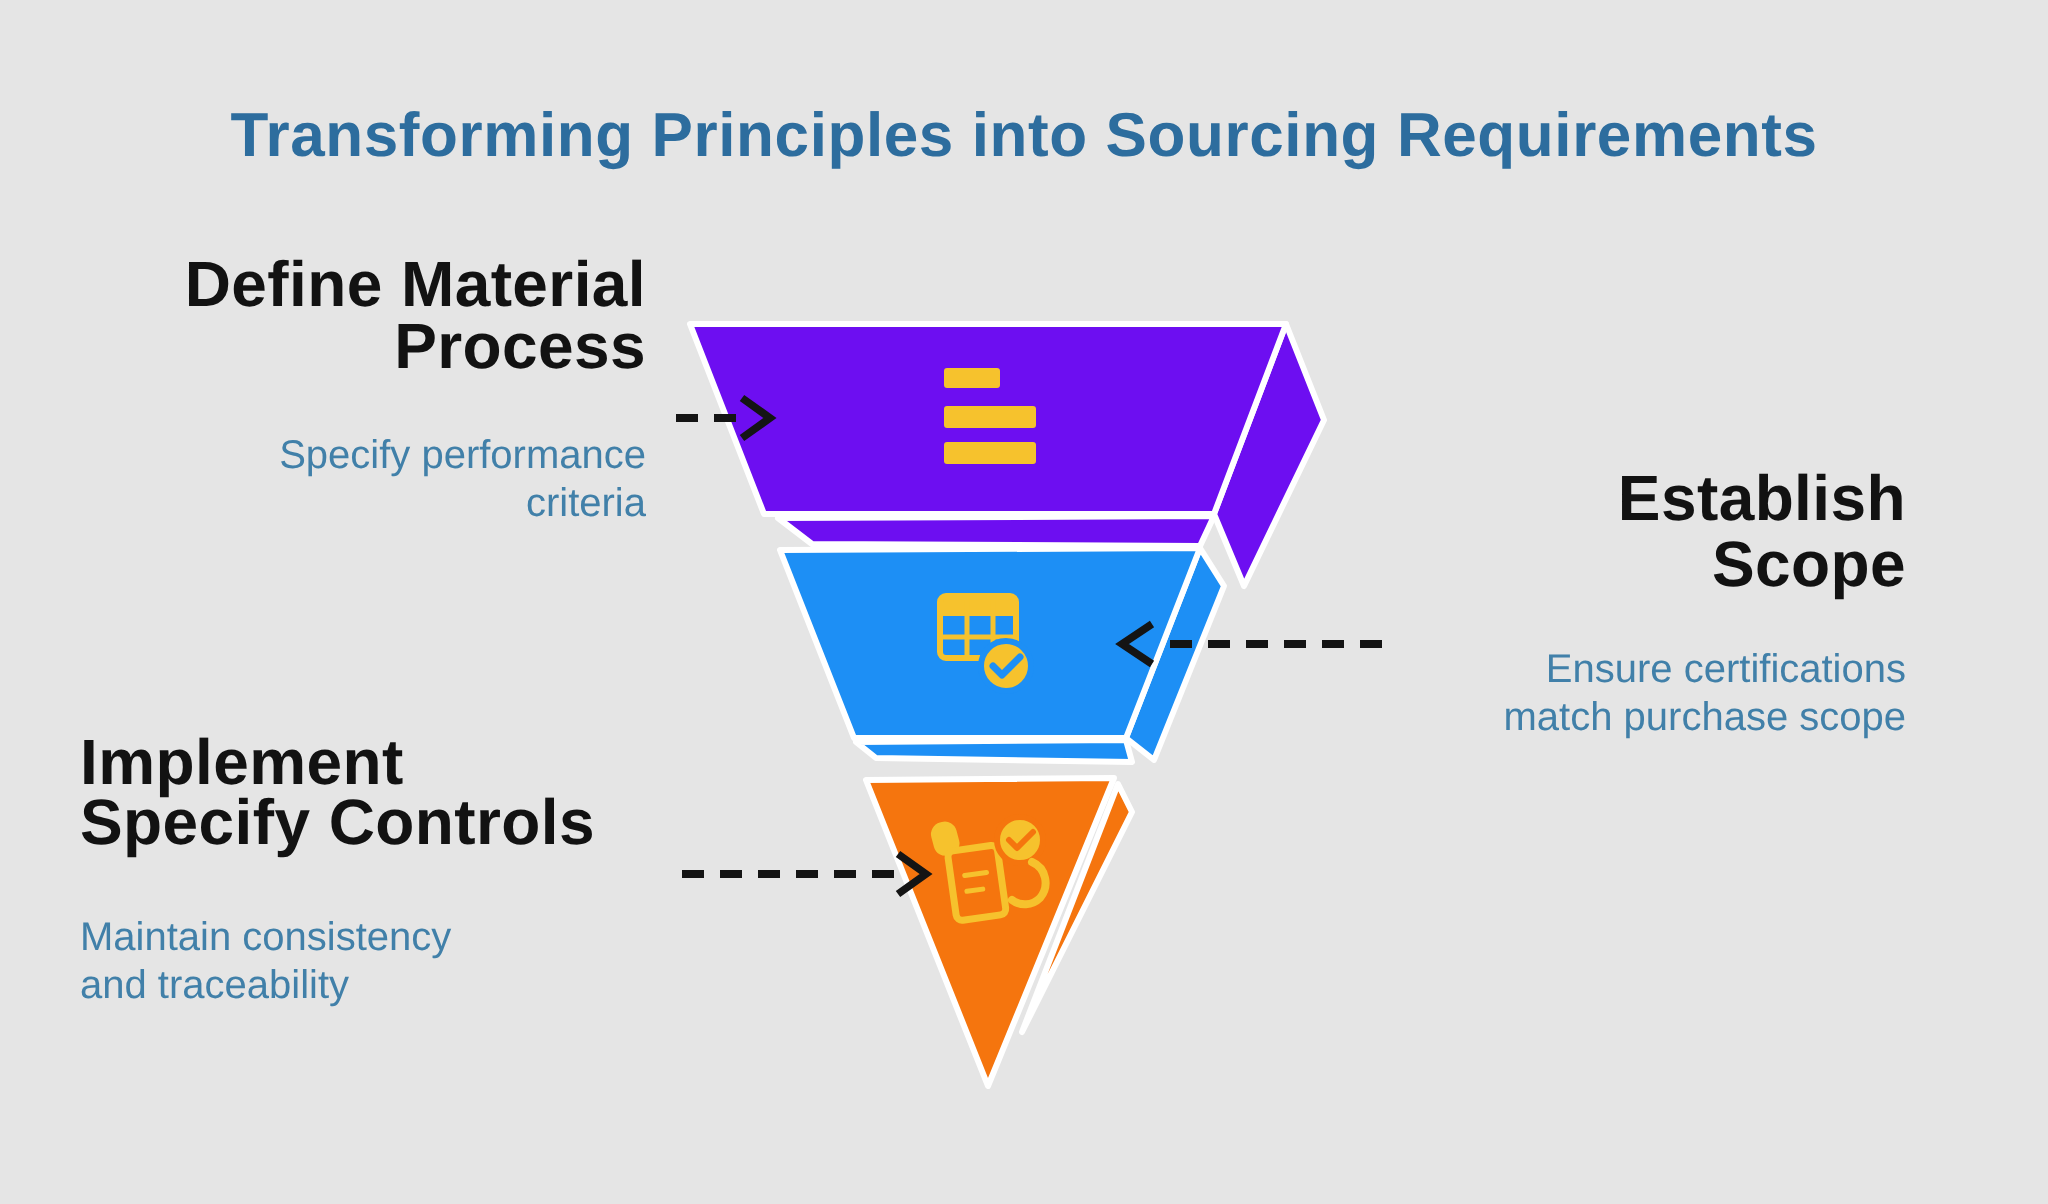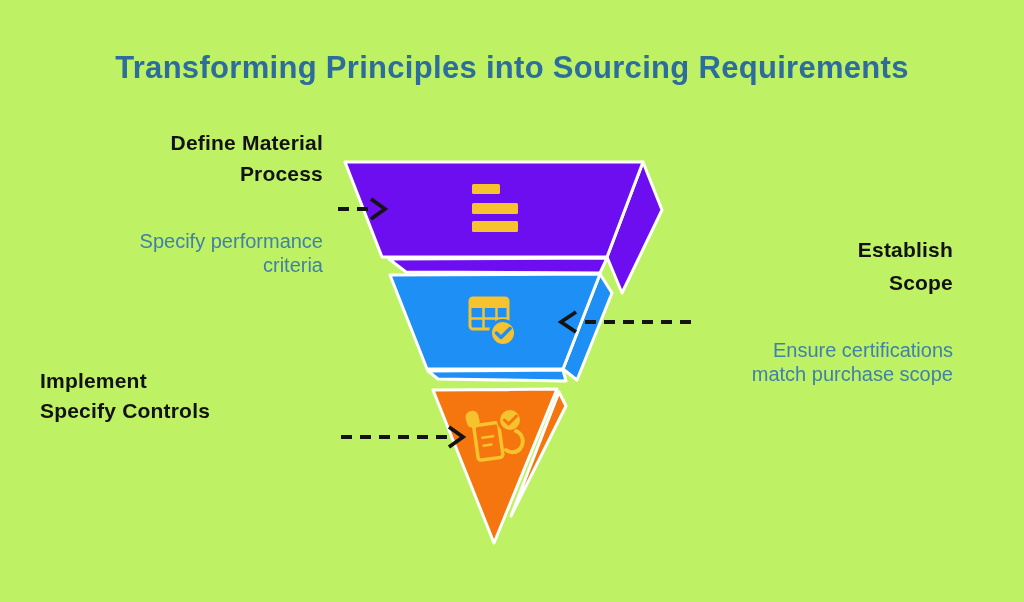--- a/index.html
+++ b/index.html
@@ -1,33 +1,33 @@
 <!DOCTYPE html>
 <html><head>
 <meta charset="utf-8">
 <style>
   html,body{margin:0;padding:0;background:#fff;}
   .canvas{
-    position:relative;width:1024px;height:602px;background:#bef264;
+    position:relative;width:1024px;height:602px;background:#e5e5e5;
     font-family:"Liberation Sans",sans-serif;overflow:hidden;
   }
   .title{
     position:absolute;top:48px;left:0;width:100%;margin:0;
     text-align:center;font-size:31px;line-height:40px;font-weight:700;
     color:#2d6d9e;letter-spacing:0.3px;
   }
   .funnel-svg{position:absolute;left:0;top:0;width:1024px;height:602px;}
   .label{position:absolute;}
-  .label .heading{font-weight:700;color:#121212;font-size:21px;line-height:31px;letter-spacing:0.2px;}
+  .label .heading{font-weight:700;color:#121212;font-size:32px;line-height:31px;letter-spacing:0.2px;}
   .label .subtitle{color:#4180a9;font-size:20px;line-height:24px;}
   .label-1{left:40px;top:127px;width:283px;text-align:right;}
-  .label-1 .subtitle{margin-top:40px;}
+  .label-1 .subtitle{margin-top:27px;}
   .label-2{left:703px;top:233px;width:250px;text-align:right;}
   .label-2 .heading{line-height:33px;}
-  .label-2 .subtitle{margin-top:39px;}
+  .label-2 .subtitle{margin-top:24px;}
   .label-3{left:40px;top:366px;width:283px;text-align:left;}
   .label-3 .heading{line-height:30px;}
   .label-3 .subtitle{margin-top:31px;}
 </style>
 </head>
 <body>
 
 <div class="canvas">
 
   <h1 class="title">Transforming Principles into Sourcing Requirements</h1>
@@ -110,15 +110,19 @@
       <div>Ensure certifications</div>
       <div>match purchase scope</div>
     </div>
   </div>
 
   <div class="label label-3">
     <div class="heading">
       <div>Implement</div>
       <div>Specify Controls</div>
     </div>
+    <div class="subtitle">
+      <div>Maintain consistency</div>
+      <div>and traceability</div>
+    </div>
   </div>
 
 </div>
 
 </body></html>

